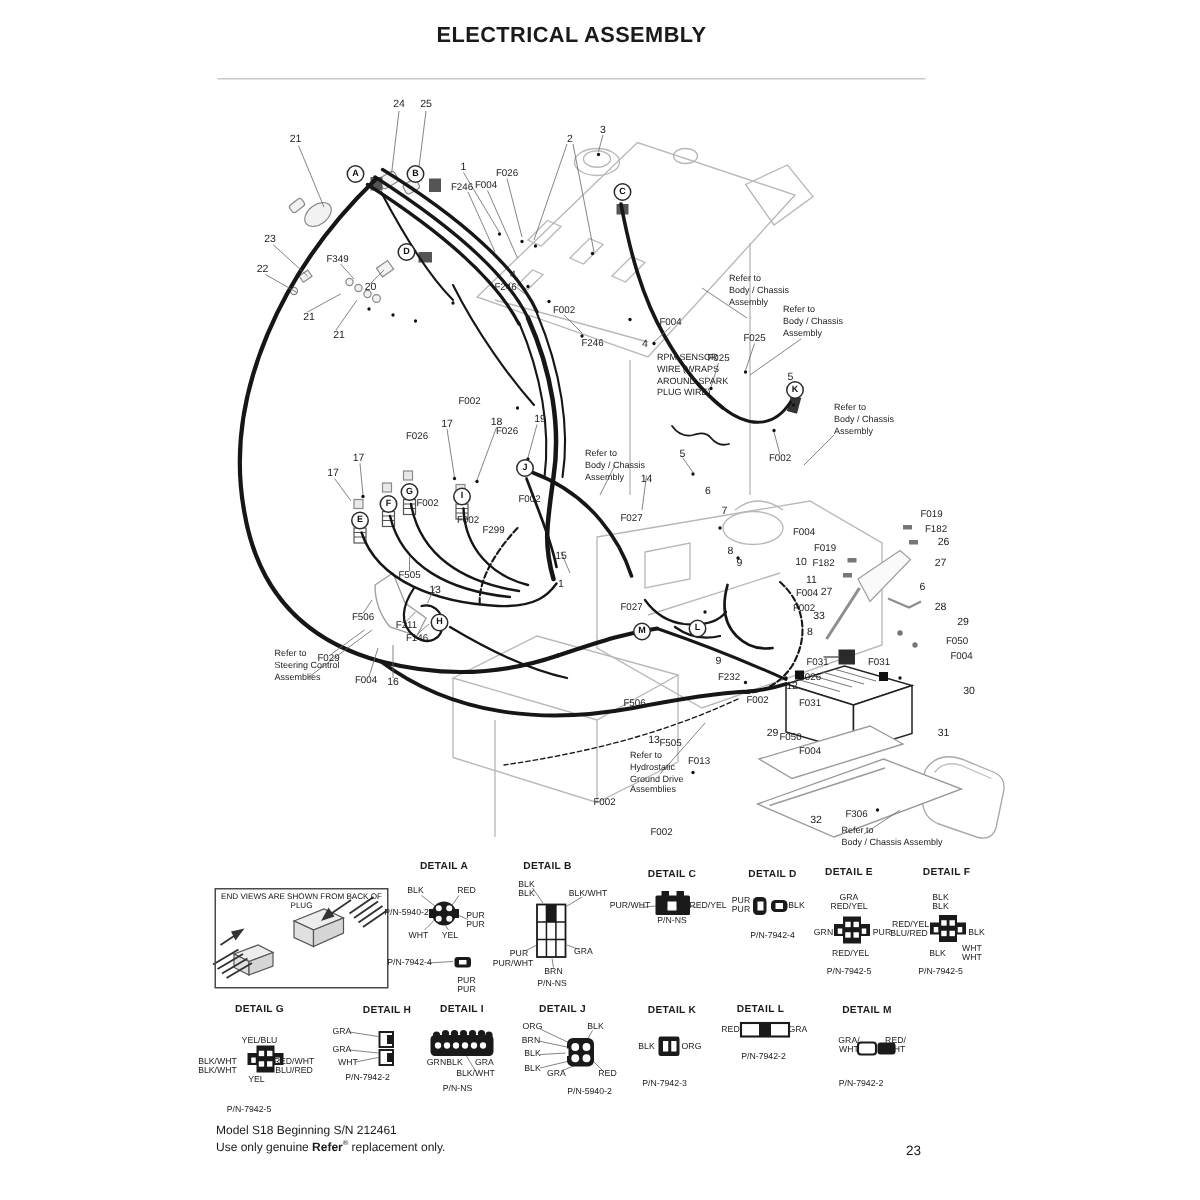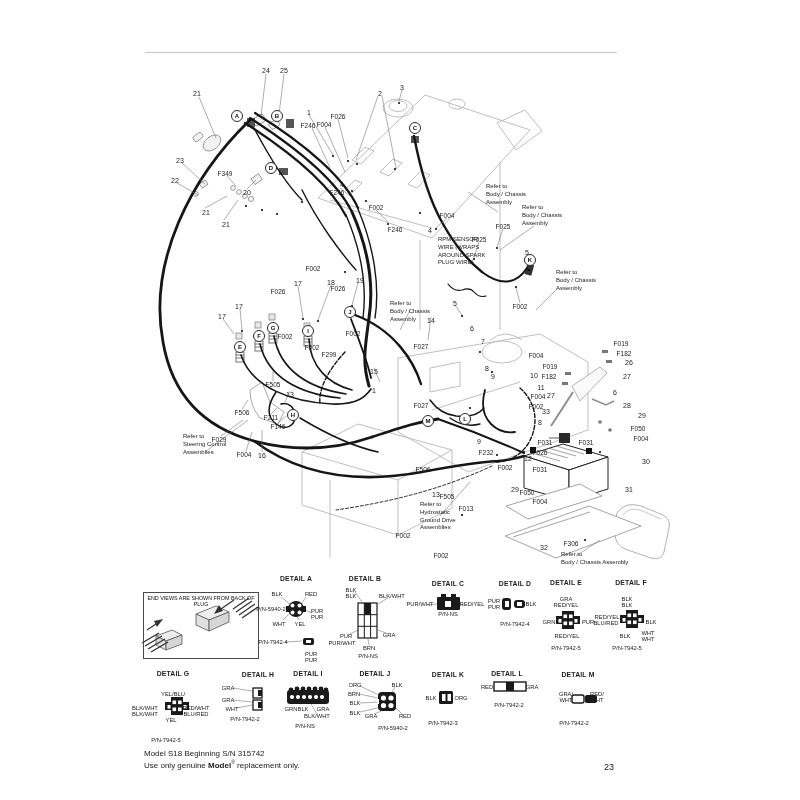--- a/index.html
+++ b/index.html
@@ -26,20 +26,21 @@
   .footer{position:absolute;left:144px;top:748px;font-size:8px;line-height:1.4;z-index:3}
   .footer b{font-weight:bold}
   .footer sup{font-size:5px}
   .pageno{position:absolute;left:604px;top:762px;font-size:9px;z-index:3}
 </style>
 </head>
 <body>
 
 <div id="stage">
 
+  <div class="page-title">ELECTRICAL ASSEMBLY</div>
   <div class="rule"></div>
 
   <svg id="art" width="800" height="800" viewBox="0 0 800 800">
     <defs>
       <g id="xplug">
         <path d="M-6,-10 h12 v5 h6 v8 h-6 v5 h-12 v-5 h-6 v-8 h6 Z" fill="#1a1a1a"></path>
         <rect x="-4.5" y="-6.5" width="3.6" height="3.6" fill="#fff"></rect>
         <rect x="1" y="-6.5" width="3.6" height="3.6" fill="#fff"></rect>
         <rect x="-4.5" y="0.5" width="3.6" height="3.6" fill="#fff"></rect>
         <rect x="1" y="0.5" width="3.6" height="3.6" fill="#fff"></rect>
@@ -608,18 +609,18 @@
       <div class="lbl wire" style="left: 532px; top: 687px;">GRA</div>
       <div class="lbl dt-title" style="left: 578px; top: 674px;">DETAIL M</div>
       <div class="lbl pn" style="left: 574px; top: 723px;">P/N-7942-2</div>
       <div class="lbl wire" style="left: 566px; top: 694px;">GRA/</div>
       <div class="lbl wire" style="left: 566px; top: 700px;">WHT</div>
       <div class="lbl wire" style="left: 597px; top: 694px;">RED/</div>
       <div class="lbl wire" style="left: 597px; top: 700px;">WHT</div>
     </div>
 
   <div class="footer">
-    <div>Model S18 Beginning S/N 315742</div>
-    <div><span>Use only genuine </span><b>Model</b><sup>®</sup><span> replacement only.</span></div>
+    <div>Model S18 Beginning S/N 212461</div>
+    <div><span>Use only genuine </span><b>Refer</b><sup>®</sup><span> replacement only.</span></div>
   </div>
   <div class="pageno">23</div>
 
 </div>
 
 </body></html>

